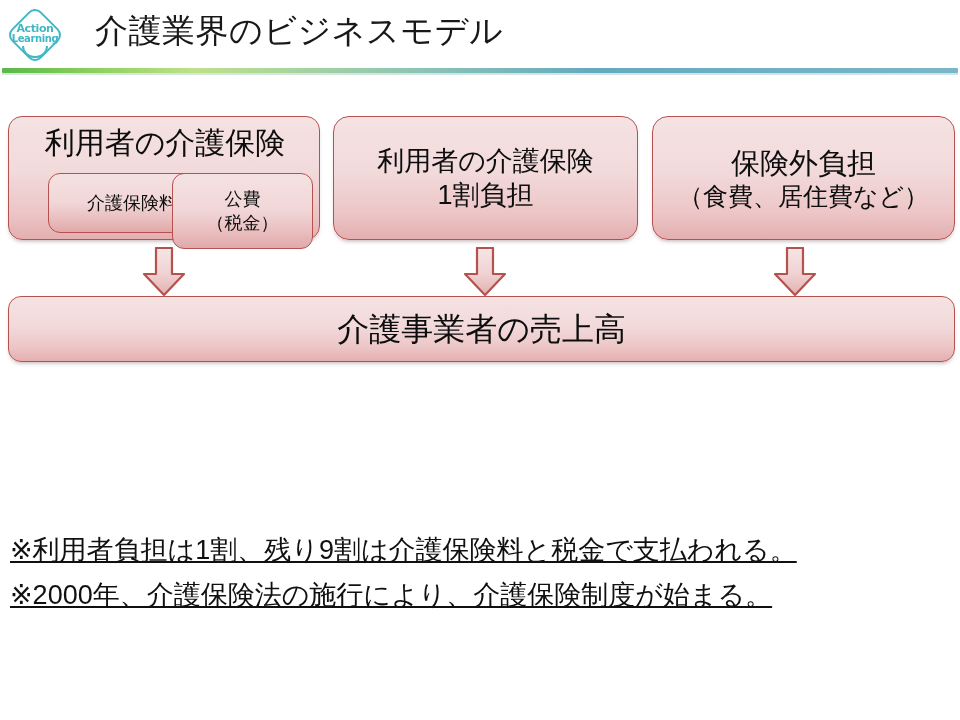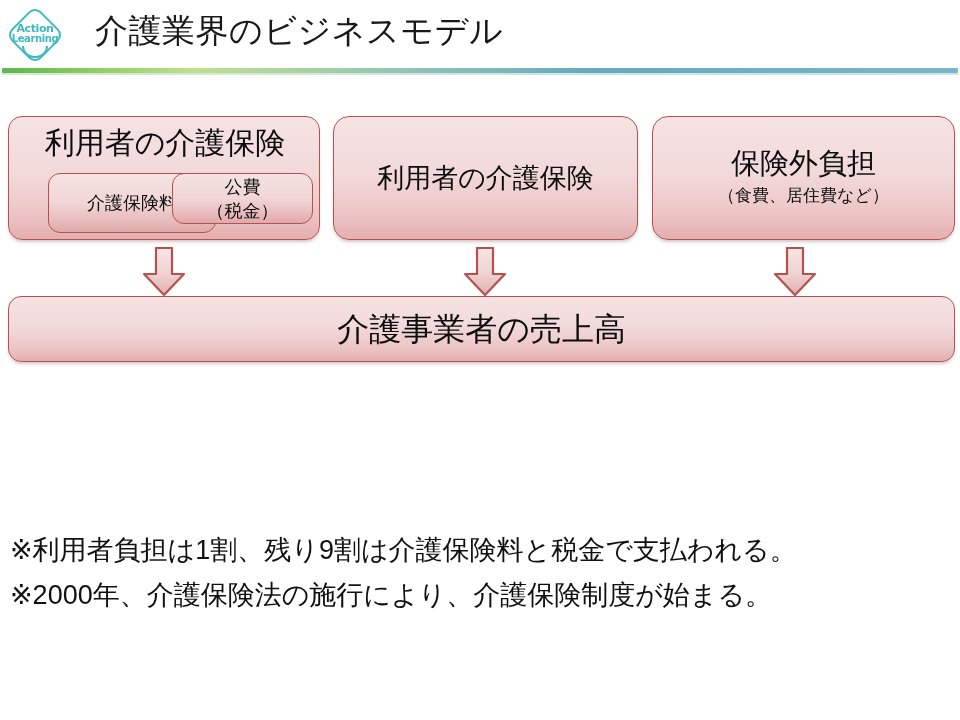--- a/index.html
+++ b/index.html
@@ -141,24 +141,24 @@
     background: linear-gradient(to bottom, #f5e2e2 0%, #f1d6d7 50%, #e9bcbd 80%, #e0a9aa 100%);
     display: flex;
     align-items: center;
     justify-content: center;
     text-align: center;
     font-size: 18px;
     line-height: 24px;
     color: #0d0d0d;
   }
   #sub-premium { left: 7px;  top: 56px; width: 168px; height: 60px; margin-left: 32px; }
-  #sub-tax     { left: 163px; top: 56px; width: 141px; height: 51px; }
+  #sub-tax     { left: 163px; top: 56px; width: 141px; height: 76px; }
 
   #box-outside .ol1 { font-size: 29px; line-height: 36px; }
-  #box-outside .ol2 { font-size: 17px; line-height: 30px; }
+  #box-outside .ol2 { font-size: 25px; line-height: 30px; }
   #box-outside .stack { display: block; }
 
   
   .arrow {
     position: absolute;
     width: 46px;
     height: 50px;
     top: 247px;
   }
   #arrow-1 { left: 141px; }
@@ -184,20 +184,21 @@
     left: 10px;
     top: 528px;
     width: 946px;
   }
   .notes .note {
     font-size: 27px;
     line-height: 45px;
     color: #101010;
     white-space: nowrap;
     letter-spacing: 0px;
+    text-decoration: underline;
   }
 </style>
 </head>
 <body>
 
 <div class="header">
 
   <div class="logo">
     <div class="diamond"></div>
     <div class="smile"></div>
@@ -222,20 +223,21 @@
     <span>
       <span style="display:block">公費</span>
       <span style="display:block">（税金）</span>
     </span>
   </div>
 </div>
 
 <div class="pbox" id="box-user">
   <span>
     <span style="display:block">利用者の介護保険</span>
+    <span style="display:block">1割負担</span>
   </span>
 </div>
 
 <div class="pbox" id="box-outside">
   <span class="stack">
     <span class="ol1" style="display:block">保険外負担</span>
     <span class="ol2" style="display:block">（食費、居住費など）</span>
   </span>
 </div>
 

